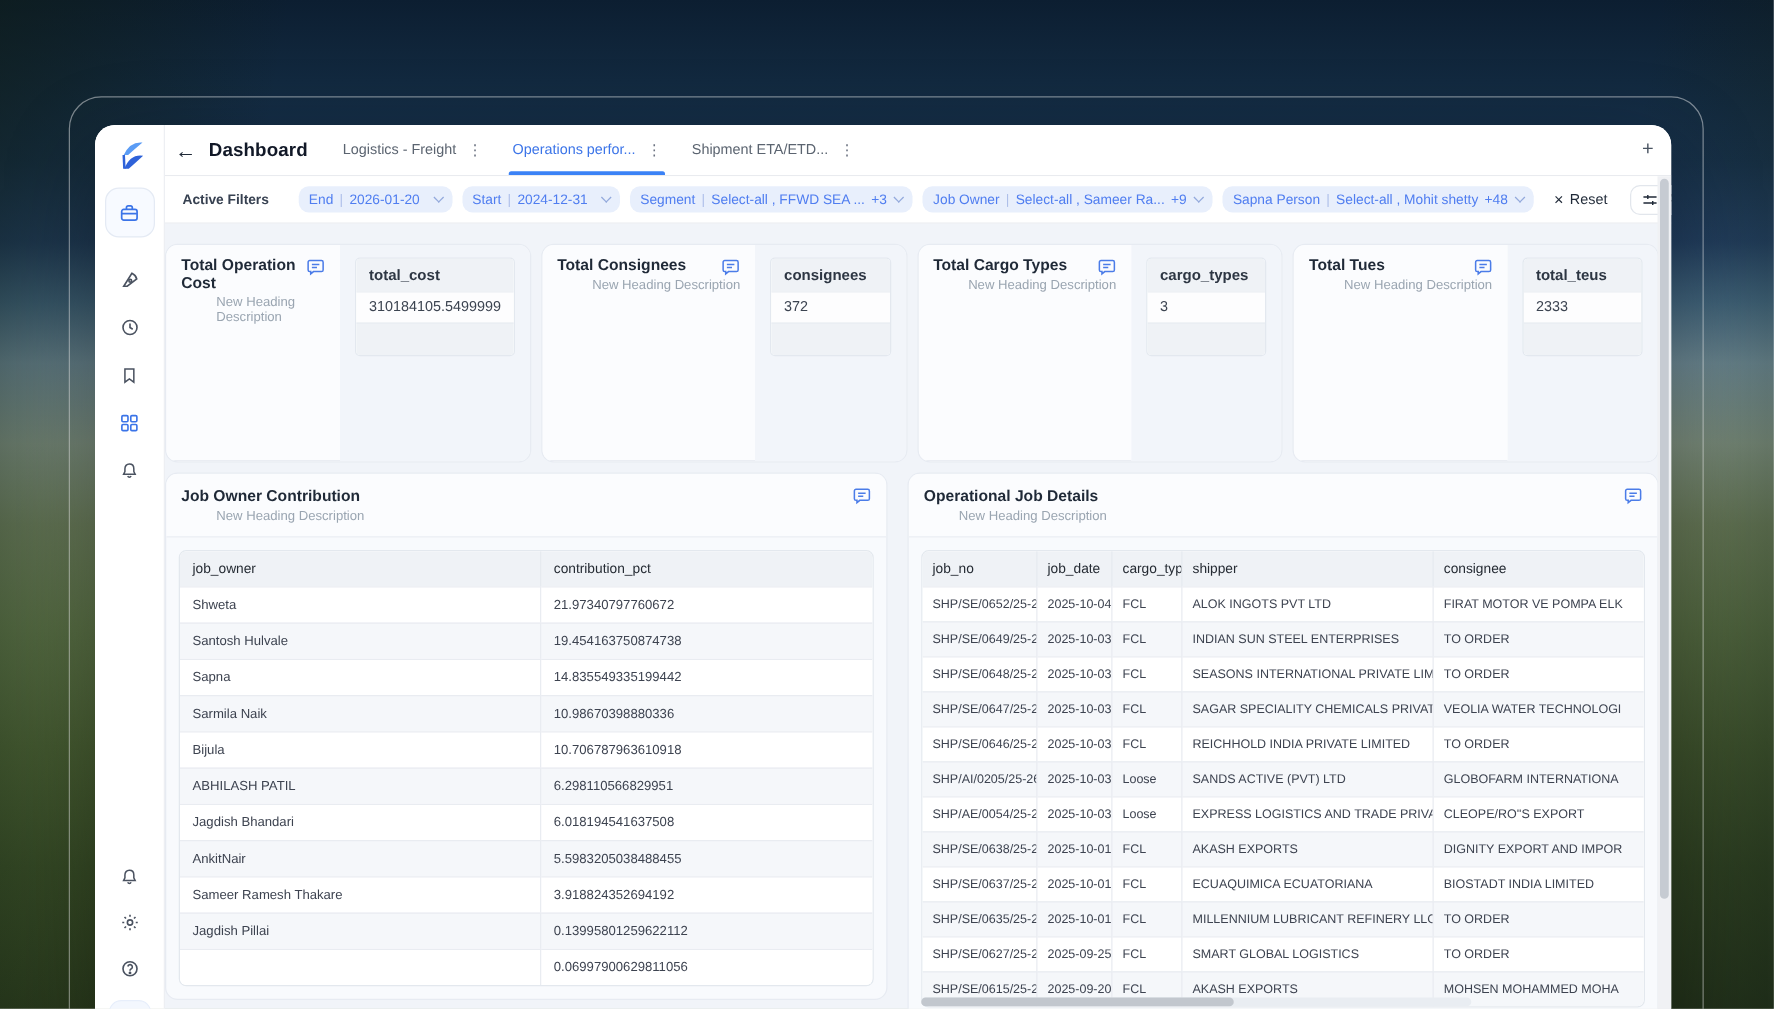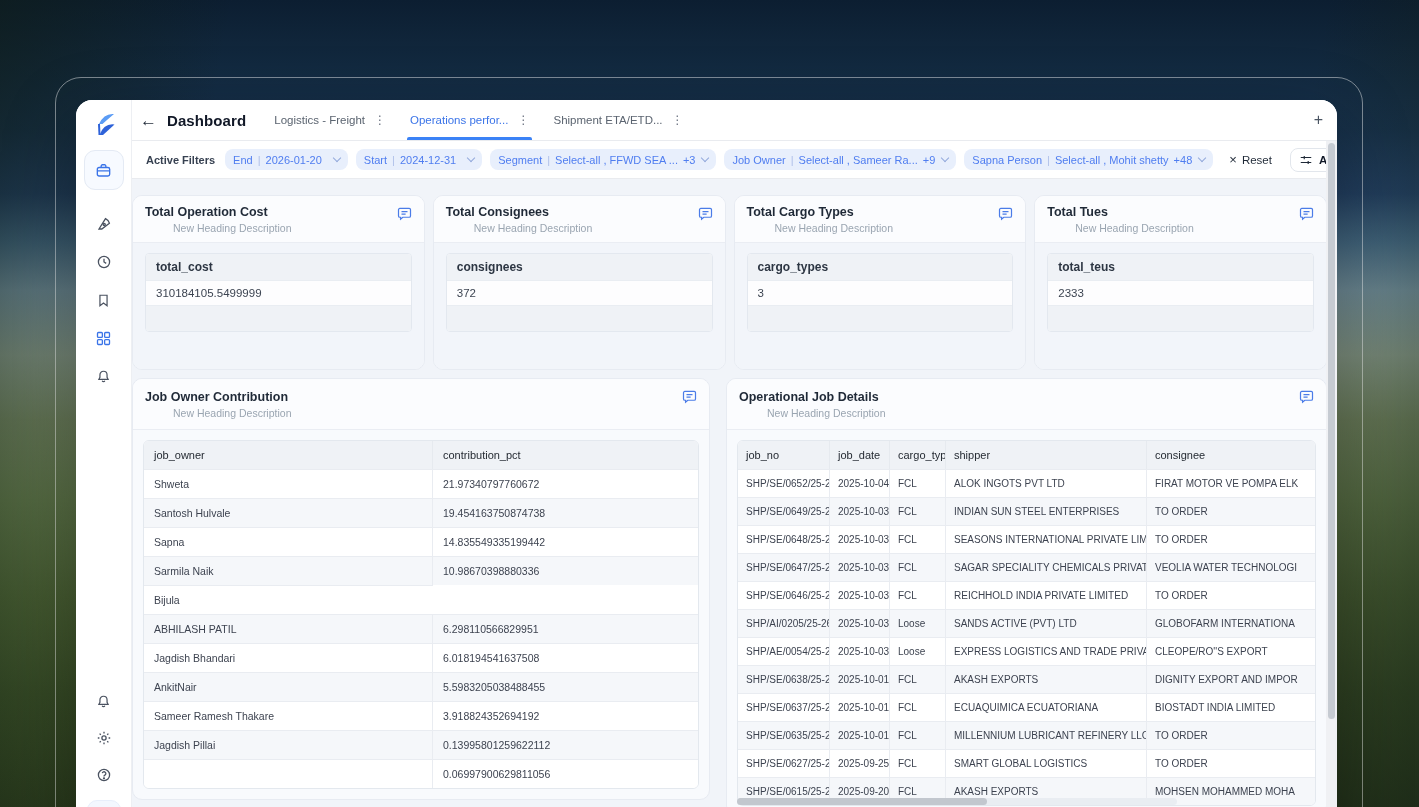--- a/index.html
+++ b/index.html
@@ -38,33 +38,33 @@
   .back { align-self:center; font-size:17px; color:#1f2937; margin-right:10px; cursor:pointer; line-height:1; }
   .page-title { align-self:center; font-size:15px; font-weight:700; color:#111827; margin-right:28px; letter-spacing:.1px; }
   .tab { position:relative; display:flex; align-items:center; gap:9px; margin-right:24px; cursor:pointer; }
   .tab-label { font-size:11.5px; color:#5b6470; font-weight:500; }
   .tab.active .tab-label { color:#3b74e8; }
   .tab .kebab { font-size:12px; color:#6b7280; }
   .tab.active::after { content:""; position:absolute; left:-3px; right:-3px; bottom:0; height:3px; border-radius:2px 2px 0 0; background:#3b82f6; }
   .tab-add { margin-left:auto; align-self:center; font-size:16px; color:#4b5563; cursor:pointer; }
   
   .filterbar { height:38px; flex:0 0 38px; border-bottom:1px solid #e9ebef; display:flex; align-items:center; padding:0 16px 0 14px; gap:8px; background:#fff; }
-  .af-label { font-size:11px; font-weight:600; color:#374151; margin-right:2px; white-space:nowrap; }
+  .af-label { font-size:11px; font-weight:600; color:#374151; margin-right:16px; white-space:nowrap; }
   .chip { display:flex; align-items:center; gap:5px; background:#e8effc; border-radius:8px; padding:4.5px 8px; font-size:11px; font-weight:500; color:#4f7df0; white-space:nowrap; cursor:pointer; }
   .chip .sep { color:#aebfe9; }
   .chip .chev { width:6px; height:6px; border-right:1.5px solid #93a9dc; border-bottom:1.5px solid #93a9dc; transform:rotate(45deg); margin-left:2px; margin-top:-3px; }
   .reset { display:flex; align-items:center; gap:5px; font-size:11.5px; font-weight:500; color:#1f2937; margin-left:8px; cursor:pointer; white-space:nowrap; }
   .reset .x { font-size:13px; line-height:1; }
   .view-all { display:flex; align-items:center; gap:6px; border:1px solid #e2e6ec; border-radius:8px; padding:4px 8px; margin-left:10px; cursor:pointer; background:#fff; }
   .view-all .va-label { font-size:11.5px; font-weight:600; color:#111827; }
   .view-all .va-count { font-size:11px; color:#1f2937; background:#edf0f4; border-radius:6px; padding:1px 6px; }
   
   .content { flex:1; background:#f1f4f9; padding:16px 10px 0 0; overflow:hidden; }
   .kpi-row { display:flex; gap:8px; margin-bottom:8px; }
-  .kpi-card { flex:1; height:175px; background:#f8fafd; border:1px solid #e7ebf2; border-radius:10px; overflow:hidden; display:flex; flex-direction:column; }
+  .kpi-card { flex:1; height:175px; background:#f8fafd; border:1px solid #e7ebf2; border-radius:10px; overflow:hidden; display:flex; }
   .card-head { position:relative; padding:9px 12px 8px 12px; border-bottom:1px solid #eaedf3; background:#fbfcfe; }
   .card-title { font-size:12.5px; font-weight:700; color:#1f2937; }
   .card-sub { font-size:10.5px; color:#9aa5b1; margin-top:3px;padding-left:28px; }
   .comment-btn { position:absolute; top:10px; right:12px; cursor:pointer; }
   .kpi-body { flex:1; background:#f2f5fa; padding:10px 12px; }
   .mini-table { border:1px solid #e3e8ef; border-radius:4px; overflow:hidden; background:#fff; }
   .mt-field { background:#eff2f6; padding:6px 10px; font-size:12px; font-weight:700; color:#2d3643; }
   .mt-value { background:#fdfdfe; padding:6px 10px; font-size:11.5px; color:#3c4451; border-top:1px solid #e9edf2; }
   .mt-empty { background:#eff2f6; height:26px; border-top:1px solid #e9edf2; }
   
@@ -380,20 +380,21 @@
                   <div class="td">14.835549335199442</div>
                 </div>
 
                 <div class="tr g-owner">
                   <div class="td">Sarmila Naik</div>
                   <div class="td">10.98670398880336</div>
                 </div>
 
                 <div class="tr g-owner">
                   <div class="td">Bijula</div>
+                  <div class="td">10.706787963610918</div>
                 </div>
 
                 <div class="tr g-owner">
                   <div class="td">ABHILASH PATIL</div>
                   <div class="td">6.298110566829951</div>
                 </div>
 
                 <div class="tr g-owner">
                   <div class="td">Jagdish Bhandari</div>
                   <div class="td">6.018194541637508</div>

